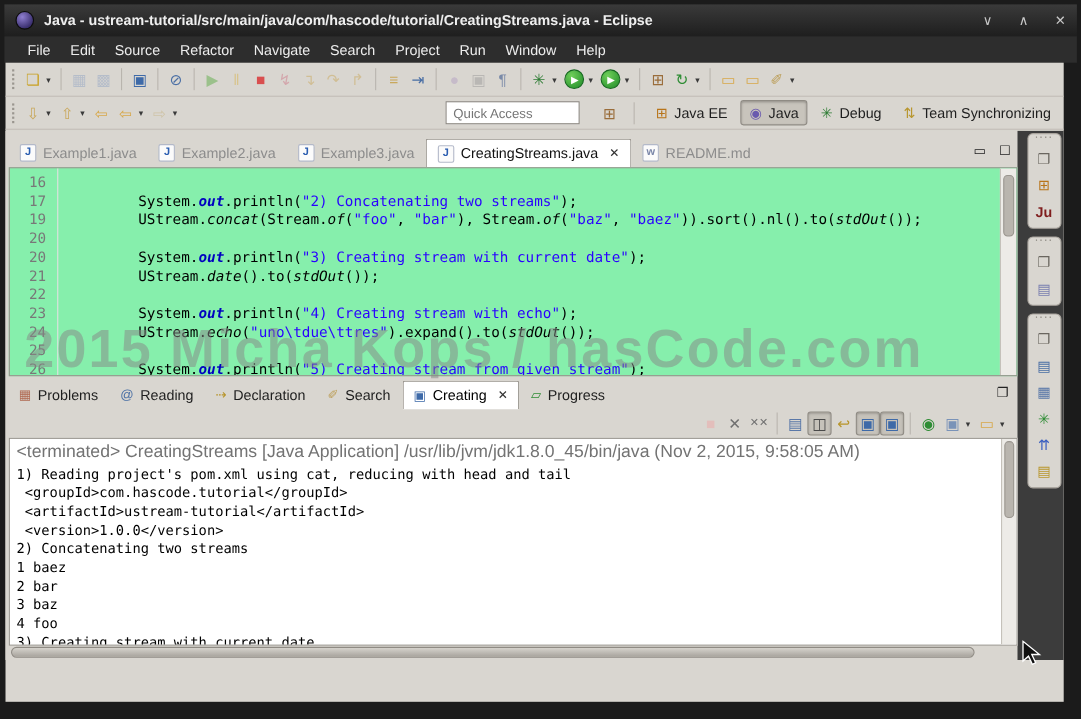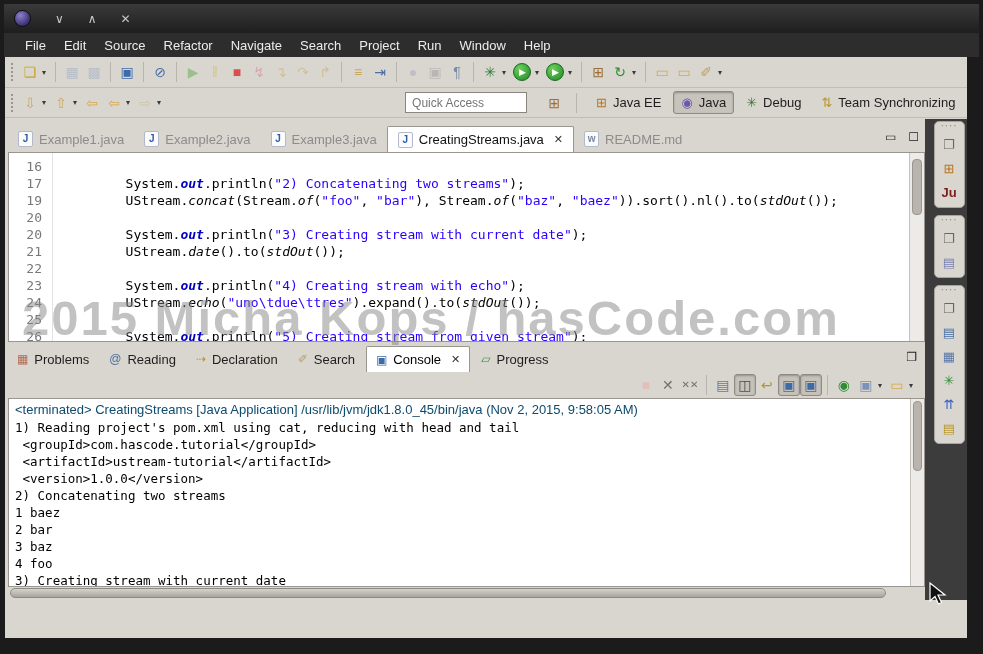--- a/index.html
+++ b/index.html
@@ -37,41 +37,41 @@
   .dark-right{position:absolute;left:920px;top:0;width:42px;height:100%;background:#3c3c3c}
 
   
   .editor-panel{position:absolute;left:3px;top:6px;width:917px;height:217px}
   .etabbar{height:27px;display:flex;align-items:flex-end;position:relative}
   .etab{display:flex;align-items:center;gap:6px;height:26px;padding:0 10px;font-size:13px;color:#8c8c8c}
   .etab.active{background:#fff;border:1px solid #9a968f;border-bottom:none;color:#111;border-radius:2px 2px 0 0;box-sizing:border-box}
   .chip{font-weight:bold;font-size:10px;width:13px;height:14px;background:#fbfbfb;border:1px solid #b3b9c9;display:inline-flex;align-items:center;justify-content:center;border-radius:2px;line-height:1}
   .tclose{font-size:11px;color:#333;margin-left:4px}
   .view-minmax{position:absolute;right:6px;top:5px;display:flex;gap:12px;color:#222;font-size:12px}
-  .editor-body{position:absolute;left:0;top:27px;right:0;bottom:0;background:#ffffff;border:1px solid #9a968f;display:flex;overflow:hidden;box-sizing:border-box}
+  .editor-body{position:absolute;left:0;top:27px;right:0;bottom:0;background:#86efac;border:1px solid #9a968f;display:flex;overflow:hidden;box-sizing:border-box}
   .gutter{width:44px;padding:5px 10px 0 0;text-align:right;box-sizing:border-box;color:#787878;font-family:"DejaVu Sans Mono",monospace;font-size:13px;line-height:17px;border-right:1px solid #e2e2e2}
   .code-area{flex:1;padding:5px 0 0 10px;font-family:"DejaVu Sans Mono",monospace;font-size:13px;line-height:17px;white-space:pre;overflow:hidden}
   .cline{height:17px}
   .c-p{color:#000}
   .c-f{color:#0000c0;font-weight:bold;font-style:italic}
   .c-s{color:#2a00ff}
   .c-m{color:#000;font-style:italic}
   .vscroll{width:14px;border-left:1px solid #c5c1ba;background:#edebe7;position:relative;flex:0 0 auto}
   .vthumb{position:absolute;left:2px;right:2px;border-radius:4px;background:#b9b5ae;border:1px solid #9a968f;box-sizing:border-box}
 
   
   .console-panel{position:absolute;left:3px;top:226px;width:917px;height:255px}
   .ctabbar{height:27px;display:flex;align-items:flex-end;gap:2px;position:relative}
   .ctab{display:flex;align-items:center;gap:6px;height:26px;padding:0 9px;font-size:13px;color:#1e1e1e}
   .ctab.active{background:#fff;border:1px solid #9a968f;border-bottom:none;color:#000;border-radius:2px 2px 0 0;box-sizing:border-box}
   .cticon{font-size:12px}
   .console-restore{position:absolute;right:8px;top:5px;color:#222;font-size:12px}
   .ctoolbar{height:26px;display:flex;align-items:center;justify-content:flex-end;padding-right:8px}
   .console-body{position:absolute;left:0;top:53px;right:0;bottom:13px;background:#fff;border:1px solid #9a968f;overflow:hidden;box-sizing:border-box}
-  .console-header{font-size:13px;color:#0c4a6e;padding:3px 6px 1px;white-space:nowrap}
+  .console-header{font-size:16px;color:#737373;padding:3px 6px 1px;white-space:nowrap}
   .console-output{font-family:"DejaVu Sans Mono",monospace;font-size:12.5px;line-height:17px;color:#000;padding:1px 6px;white-space:pre}
   .console-vscroll{position:absolute;right:0;top:0;bottom:0;width:13px;border-left:1px solid #c5c1ba;background:#edebe7}
   .hscroll{position:absolute;left:0;right:14px;bottom:0;height:13px}
   .hthumb{position:absolute;left:2px;top:1px;height:10px;width:97%;background:linear-gradient(#d6d3cd,#a8a49d);border:1px solid #8f8b84;border-radius:5px;box-sizing:border-box}
 
   
   .right-sidebar{position:absolute;left:927px;top:2px;width:34px;display:flex;flex-direction:column;gap:7px;align-items:center}
   .sgroup{width:31px;background:#d9d6d0;border:1px solid #a9a49d;border-radius:5px;display:flex;flex-direction:column;align-items:center;padding:0 0 5px;box-sizing:border-box}
   .sgrip{color:#8f8b84;font-size:10px;letter-spacing:1px;line-height:8px;height:8px}
   .sbtn{width:22px;height:20px;display:flex;align-items:center;justify-content:center;margin-top:4px}
@@ -80,20 +80,21 @@
   
   .watermark{position:absolute;left:22px;top:290px;width:938px;font-size:49px;font-weight:bold;color:#878787;opacity:.5;letter-spacing:2px;white-space:nowrap;z-index:40;pointer-events:none;overflow:hidden}
 
   .cursor{position:absolute;left:928px;top:582px;z-index:90;pointer-events:none}
 </style>
 </head>
 <body>
 
 <div class="titlebar">
   <span class="ec-icon"></span>
+  <span class="title-text">Java - ustream-tutorial/src/main/java/com/hascode/tutorial/CreatingStreams.java - Eclipse</span>
   <span style="display:flex">
       <span class="wctl">∨</span>
       <span class="wctl">∧</span>
       <span class="wctl">✕</span>
     </span>
 </div>
 
 <div class="menubar">
     <span class="mitem">File</span>
     <span class="mitem">Edit</span>
@@ -320,21 +321,21 @@
           <div class="ctab">
             <span class="cticon" style="color: rgb(184, 150, 46);">⇢</span>
             <span>Declaration</span>
           </div>
           <div class="ctab">
             <span class="cticon" style="color: rgb(189, 160, 92);">✐</span>
             <span>Search</span>
           </div>
           <div class="ctab active">
             <span class="cticon" style="color: rgb(62, 106, 168);">▣</span>
-            <span>Console</span>
+            <span>Creating</span>
             <span class="tclose">✕</span>
           </div>
           <div class="ctab">
             <span class="cticon" style="color: rgb(47, 141, 53);">▱</span>
             <span>Progress</span>
           </div>
         </div>
       <span class="console-restore">❐</span>
       <div class="ctoolbar">
           <span class="tbtn dis">

